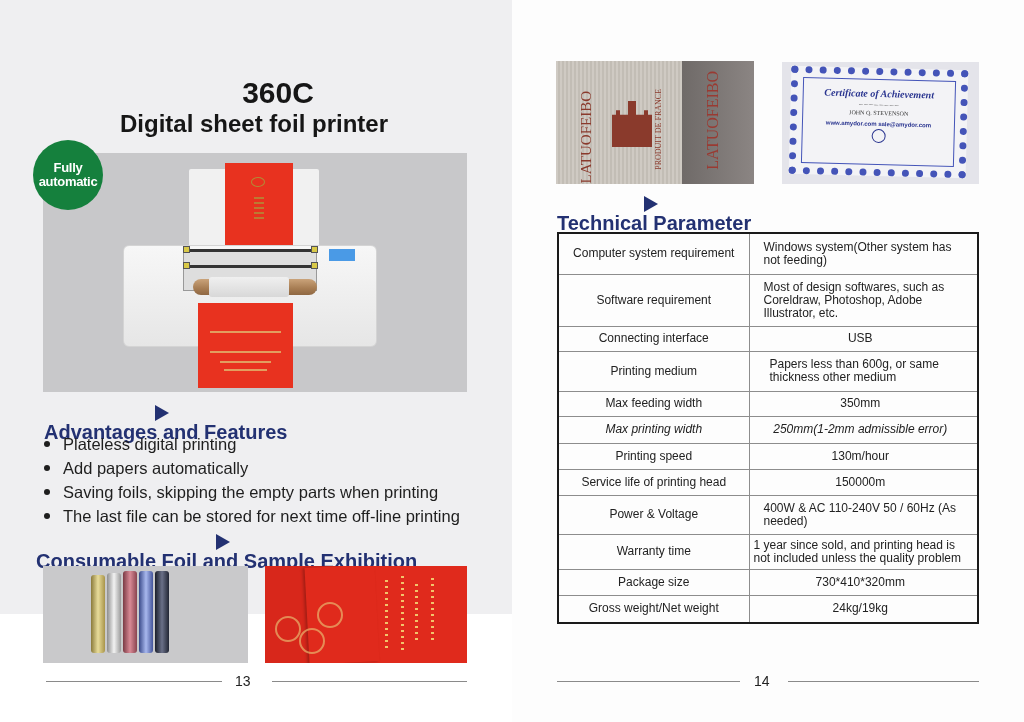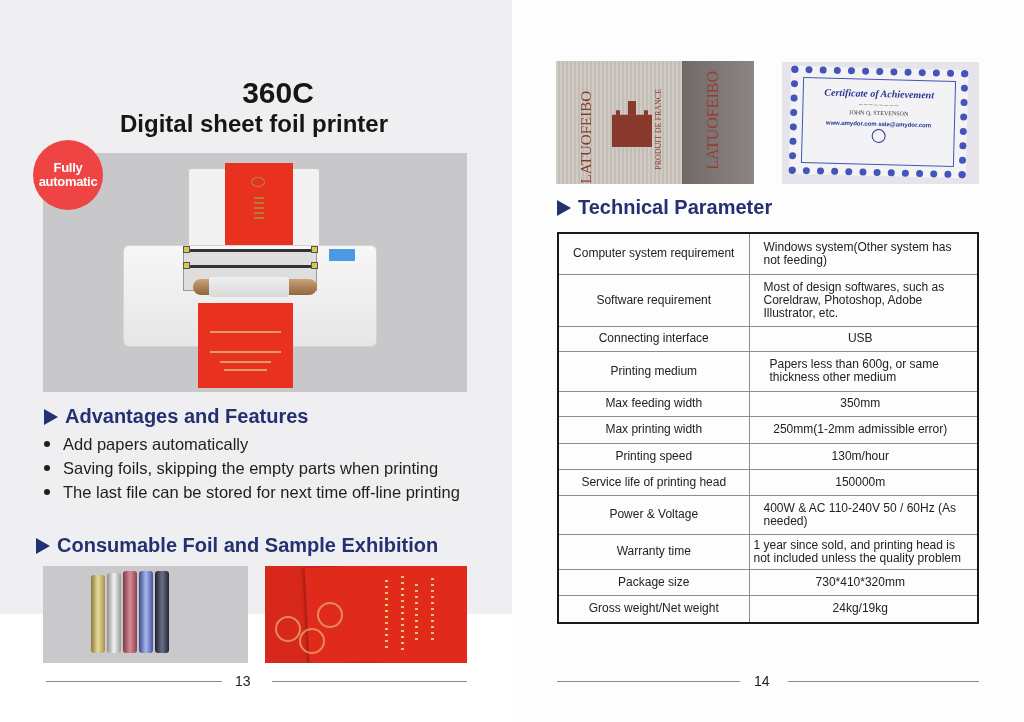--- a/index.html
+++ b/index.html
@@ -6,38 +6,38 @@
   html, body { width: 1024px; height: 722px; overflow: hidden; }
   body { position: relative; font-family: "Liberation Sans", sans-serif; background: #ffffff; color: #1a1a1a; }
 
   .page-left { position: absolute; left: 0; top: 0; width: 512px; height: 614px; background: #efeff1; }
   .page-right { position: absolute; left: 512px; top: 0; width: 512px; height: 722px; background: #fdfdfd; }
 
   .model { position: absolute; left: 0; width: 556px; top: 76px; text-align: center; font-weight: bold; font-size: 30px; color: #161616; }
   .subtitle { position: absolute; left: 0; width: 508px; top: 110px; text-align: center; font-weight: bold; font-size: 24px; color: #161616; }
 
   .hero { position: absolute; left: 43px; top: 153px; width: 424px; height: 239px; background: #c8c8ca; overflow: hidden; }
-  .badge { position: absolute; left: 33px; top: 140px; width: 70px; height: 70px; border-radius: 50%; background: #ef4444; color: #fff; font-weight: bold; font-size: 13px; line-height: 14px; text-align: center; display: flex; flex-direction: column; justify-content: center; letter-spacing: -0.3px; z-index: 3; }
+  .badge { position: absolute; left: 33px; top: 140px; width: 70px; height: 70px; border-radius: 50%; background: #15803d; color: #fff; font-weight: bold; font-size: 13px; line-height: 14px; text-align: center; display: flex; flex-direction: column; justify-content: center; letter-spacing: -0.3px; z-index: 3; }
 
   
   .pr-body { position: absolute; left: 80px; top: 92px; width: 254px; height: 102px; background: linear-gradient(#f7f7f7, #e6e6e6); border-radius: 6px; border: 1px solid #d4d4d4; }
   .pr-top-plate { position: absolute; left: 146px; top: 16px; width: 130px; height: 90px; background: #f1f1f1; border-radius: 2px; }
   .pr-paper-in { position: absolute; left: 182px; top: 10px; width: 68px; height: 90px; background: #e8321f; }
   .pr-paper-in .t1 { position: absolute; left: 26px; top: 14px; width: 14px; height: 10px; border-radius: 50%; border: 1px solid #b38b36; }
   .pr-paper-in .t2 { position: absolute; left: 29px; top: 34px; width: 10px; height: 22px; background: repeating-linear-gradient(#b38b36 0 2px, transparent 2px 5px); opacity: .8; }
   .pr-window { position: absolute; left: 140px; top: 98px; width: 134px; height: 40px; background: #dedede; border: 1px solid #999; }
   .pr-rail { position: absolute; left: 140px; height: 3px; width: 134px; background: #333; }
   .pr-roll { position: absolute; left: 150px; top: 126px; width: 124px; height: 16px; border-radius: 8px; background: linear-gradient(#caa37a, #a67c52 60%, #8f6843); }
   .pr-roll-film { position: absolute; left: 166px; top: 124px; width: 80px; height: 20px; background: linear-gradient(#f0f0f0, #d8d8d8); border-radius: 3px; }
   .pr-screen { position: absolute; left: 286px; top: 96px; width: 26px; height: 12px; background: #4a9ae6; }
   .pr-paper-out { position: absolute; left: 155px; top: 150px; width: 95px; height: 85px; background: #e8321f; }
   .pr-paper-out .g { position: absolute; left: 12px; right: 12px; height: 2px; background: #e0b26b; opacity: .85; }
   .pr-bolt { position: absolute; width: 7px; height: 7px; background: #d9c948; border: 1px solid #555; }
 
-  .section-h { position: absolute; font-weight: bold; font-size: 20px; color: #233172; display: flex; align-items: center; white-space: nowrap; }
+  .section-h { position: absolute; font-weight: bold; font-size: 20px; color: #233172; display: flex; align-items: center; white-space: nowrap; flex-direction: column; }
   .tri { display: inline-block; width: 0; height: 0; border-top: 8px solid transparent; border-bottom: 8px solid transparent; border-left: 14px solid #233172; margin-right: 7px; }
 
   .features { position: absolute; left: 44px; top: 432px; list-style: none; }
   .features li { position: relative; padding-left: 19px; font-size: 16.5px; line-height: 24px; color: #1e1e1e; white-space: nowrap; }
   .features li::before { content: ""; position: absolute; left: 0; top: 9px; width: 6px; height: 6px; border-radius: 50%; background: #1e1e1e; }
 
   .foil-img { position: absolute; left: 43px; top: 566px; width: 205px; height: 97px; background: #c9c9cb; overflow: hidden; }
   .roll { position: absolute; bottom: 10px; width: 14px; border-radius: 3px; }
   .red-img { position: absolute; left: 265px; top: 566px; width: 202px; height: 97px; background: #d8271b; overflow: hidden; }
   .red-img .card { position: absolute; top: 0; height: 97px; background: #e02a1c; box-shadow: -2px 0 3px rgba(0,0,0,.25); }
@@ -104,20 +104,21 @@
       <div class="g" style="top:66px; left:26px; right:26px;"></div>
     </div>
   </div>
 
   <div class="section-h" style="left:44px; top:405px;">
     <span class="tri"></span>
     <span>Advantages and Features</span>
   </div>
 
   <ul class="features">
+    <li>Plateless digital printing</li>
     <li>Add papers automatically</li>
     <li>Saving foils, skipping the empty parts when printing</li>
     <li>The last file can be stored for next time off-line printing</li>
   </ul>
 
   <div class="section-h" style="left:36px; top:534px;">
     <span class="tri"></span>
     <span>Consumable Foil and Sample Exhibition</span>
   </div>
 
@@ -189,21 +190,21 @@
     <td class="v c">USB</td>
   </tr>
   <tr style="height:40px;">
     <td class="k">Printing medium</td>
     <td class="v" style="padding-left:20px;">Papers less than 600g, or same thickness other medium</td>
   </tr>
   <tr style="height:25px;">
     <td class="k">Max feeding width</td>
     <td class="v c">350mm</td>
   </tr>
-  <tr style="height:27px;">
+  <tr style="height:27px;font-style:italic;">
     <td class="k">Max printing width</td>
     <td class="v c">250mm(1-2mm admissible error)</td>
   </tr>
   <tr style="height:26px;">
     <td class="k">Printing speed</td>
     <td class="v c">130m/hour</td>
   </tr>
   <tr style="height:26px;">
     <td class="k">Service life of printing head</td>
     <td class="v c">150000m</td>

